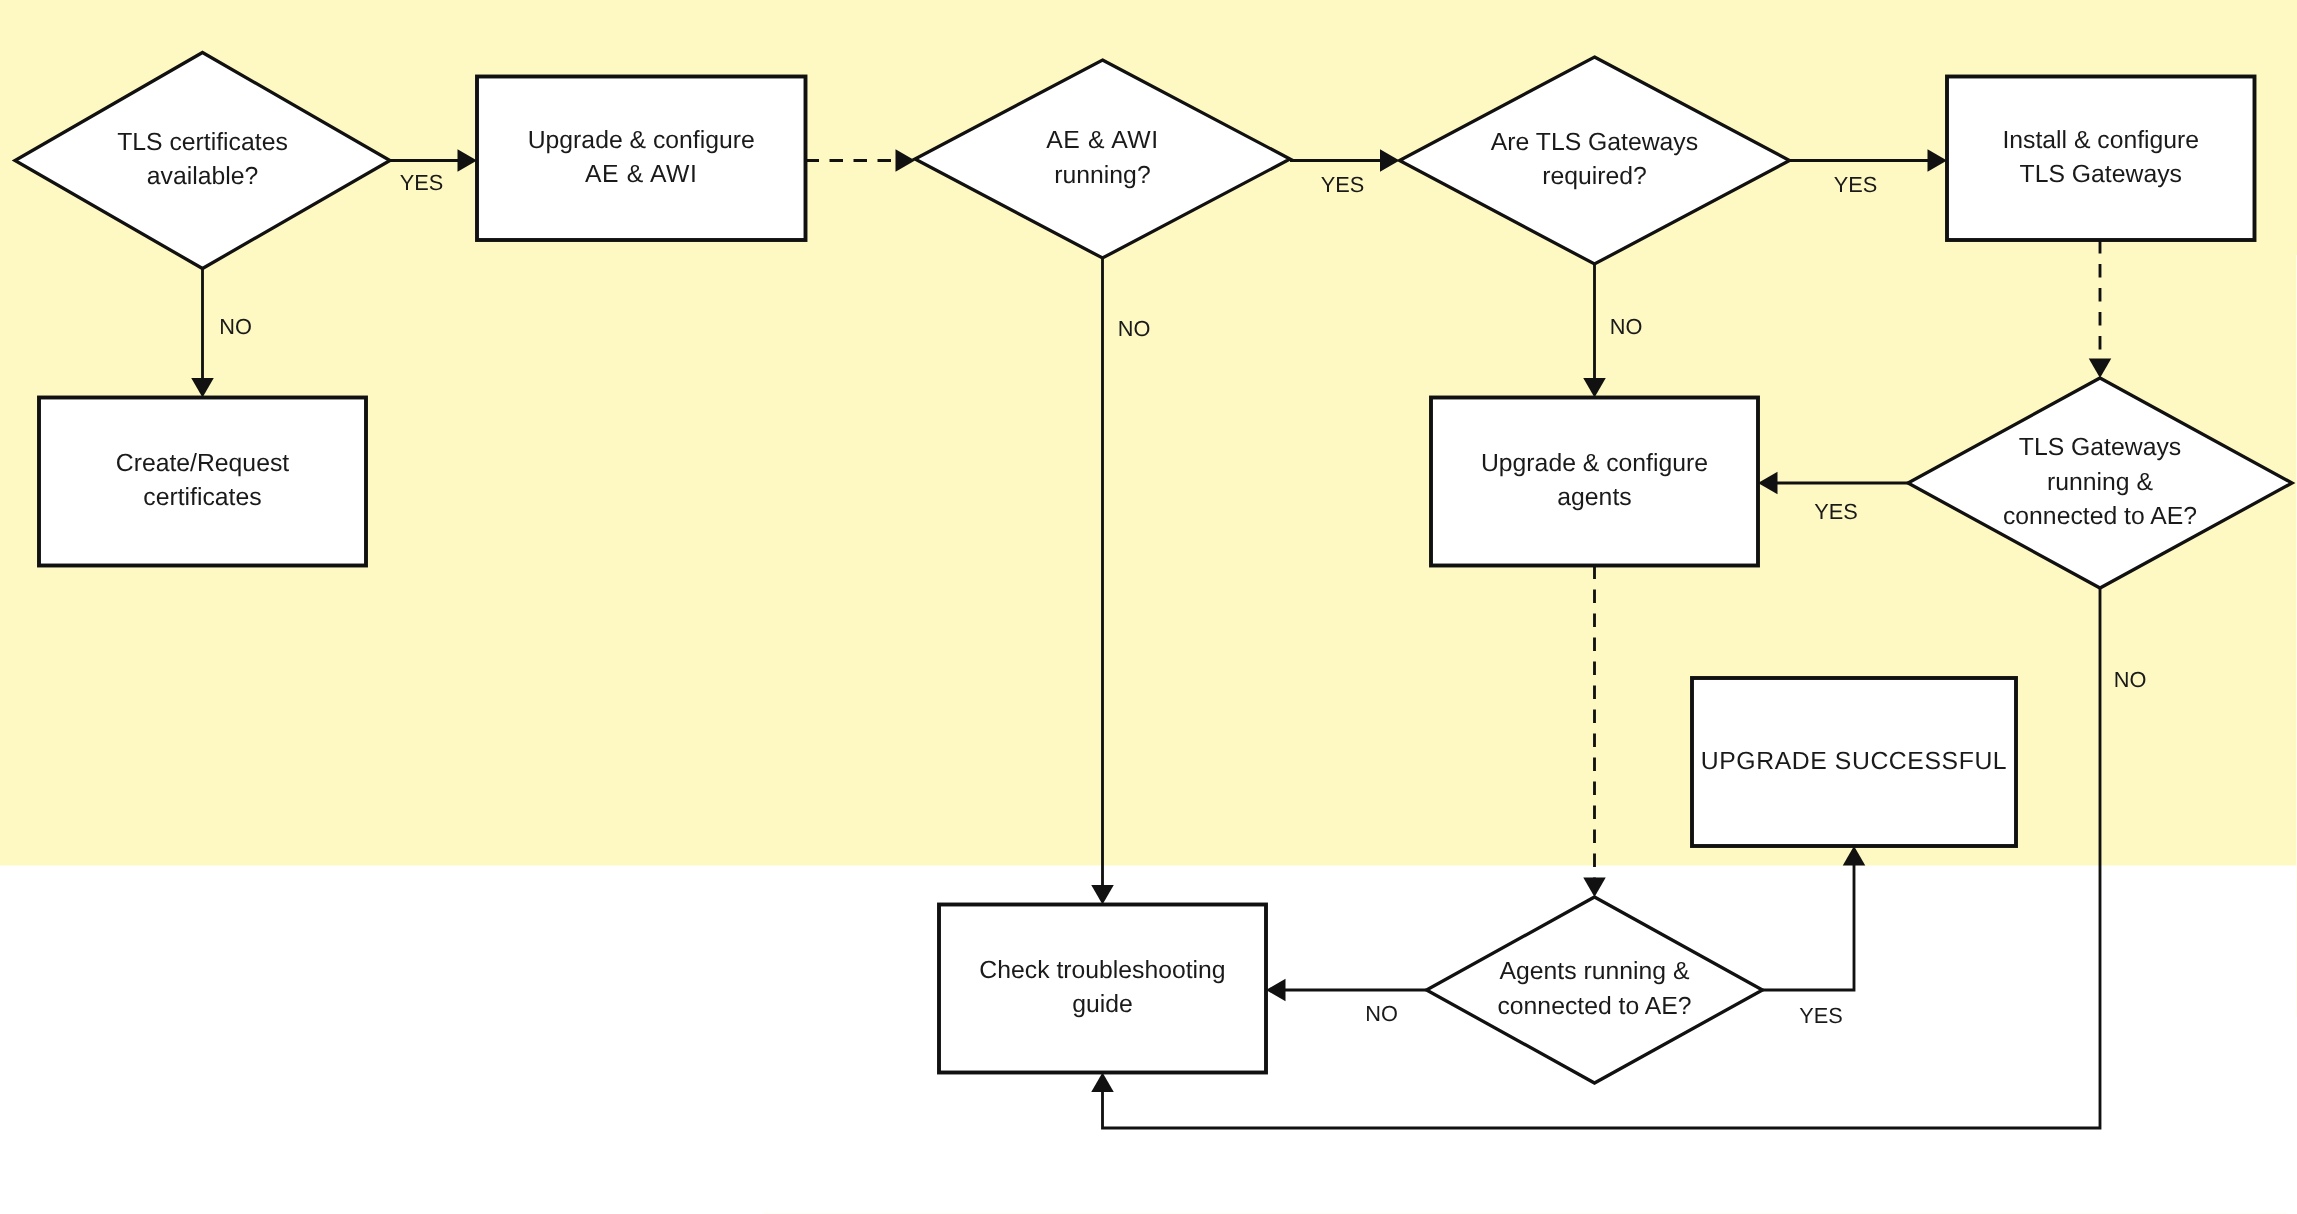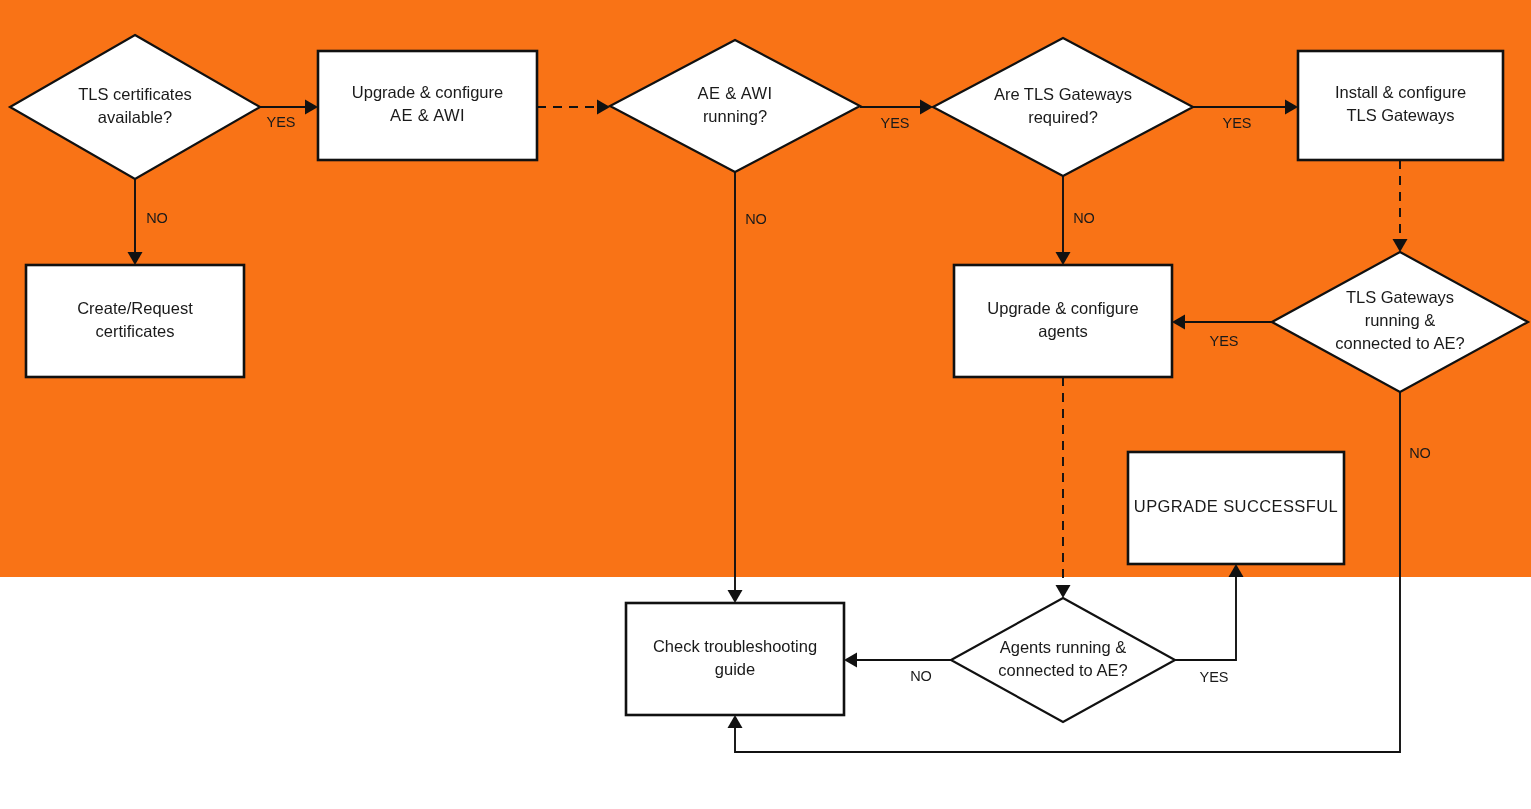--- a/index.html
+++ b/index.html
@@ -10,21 +10,21 @@
   body {
     width: 1531px;
     height: 809px;
     font-family: "Liberation Sans", sans-serif;
     overflow: hidden;
   }
   #flowchart-root {
     position: relative;
     width: 1531px;
     height: 577px;
-    background: #f97316;
+    background: #fef9c3;
   }
   svg.diagram {
     display: block;
     width: 1531px;
     height: 809px;
   }
   .node-shape {
     fill: #ffffff;
     stroke: #111111;
     stroke-width: 2.2;

